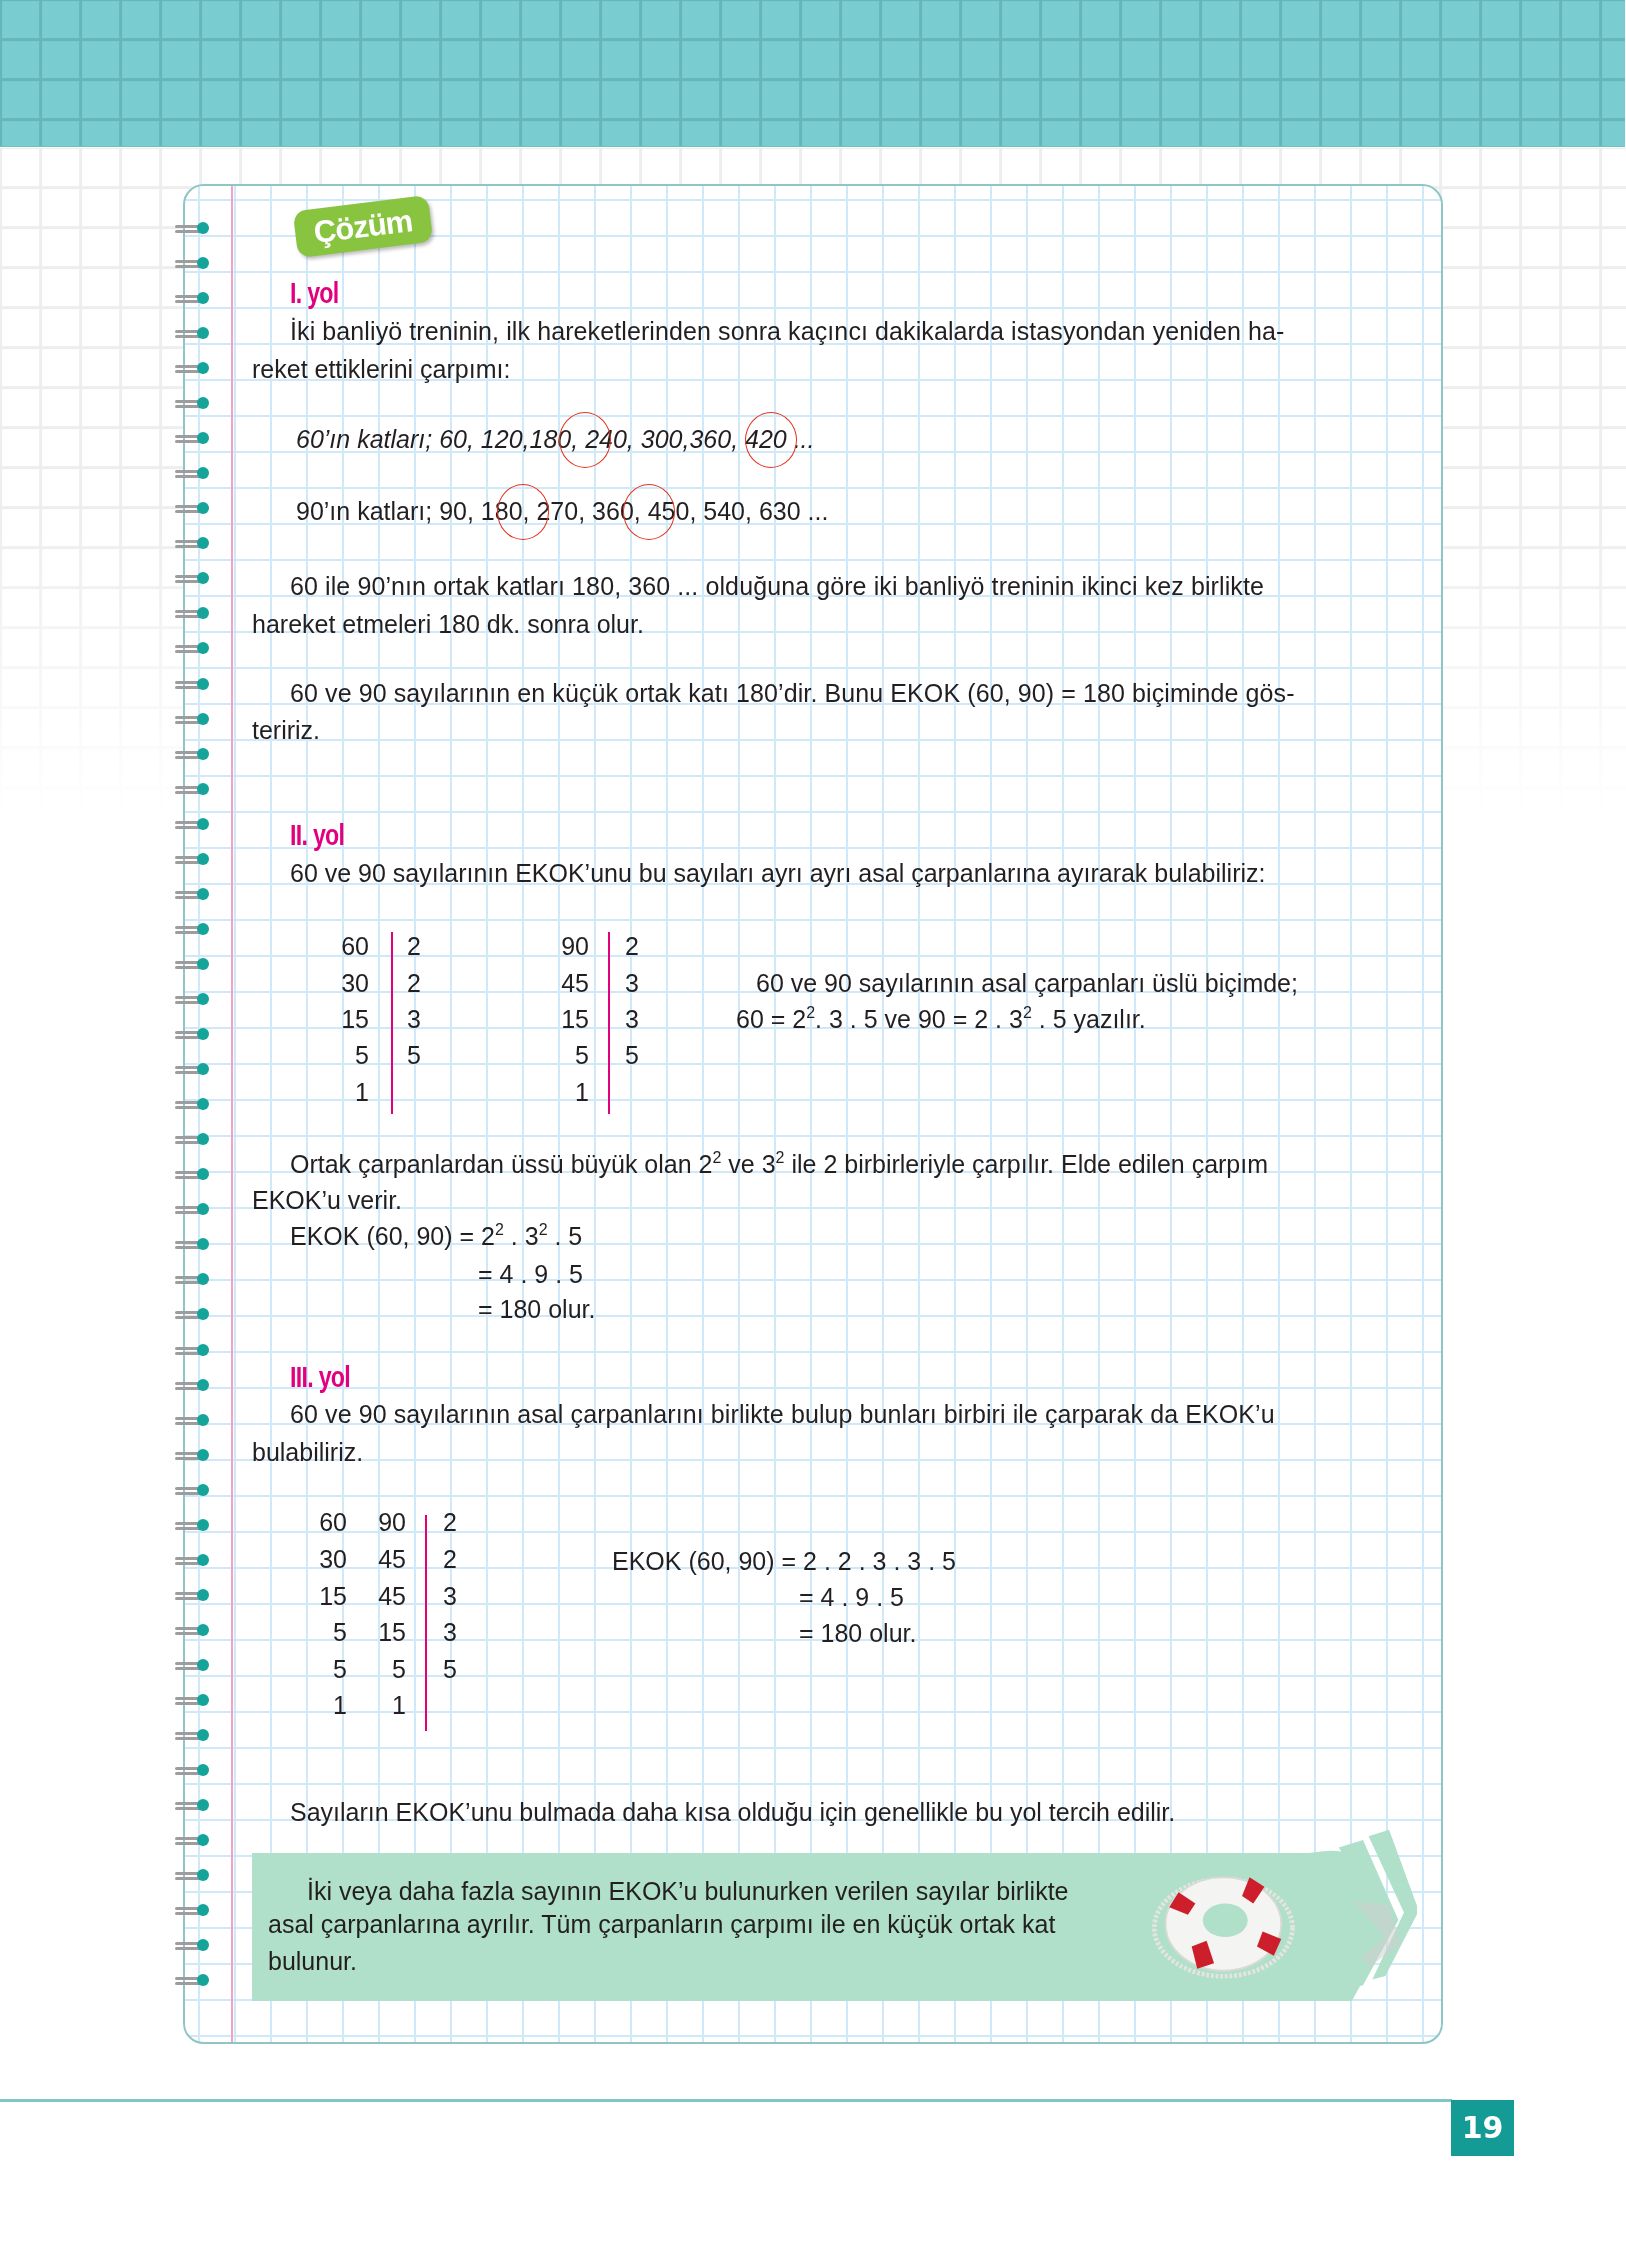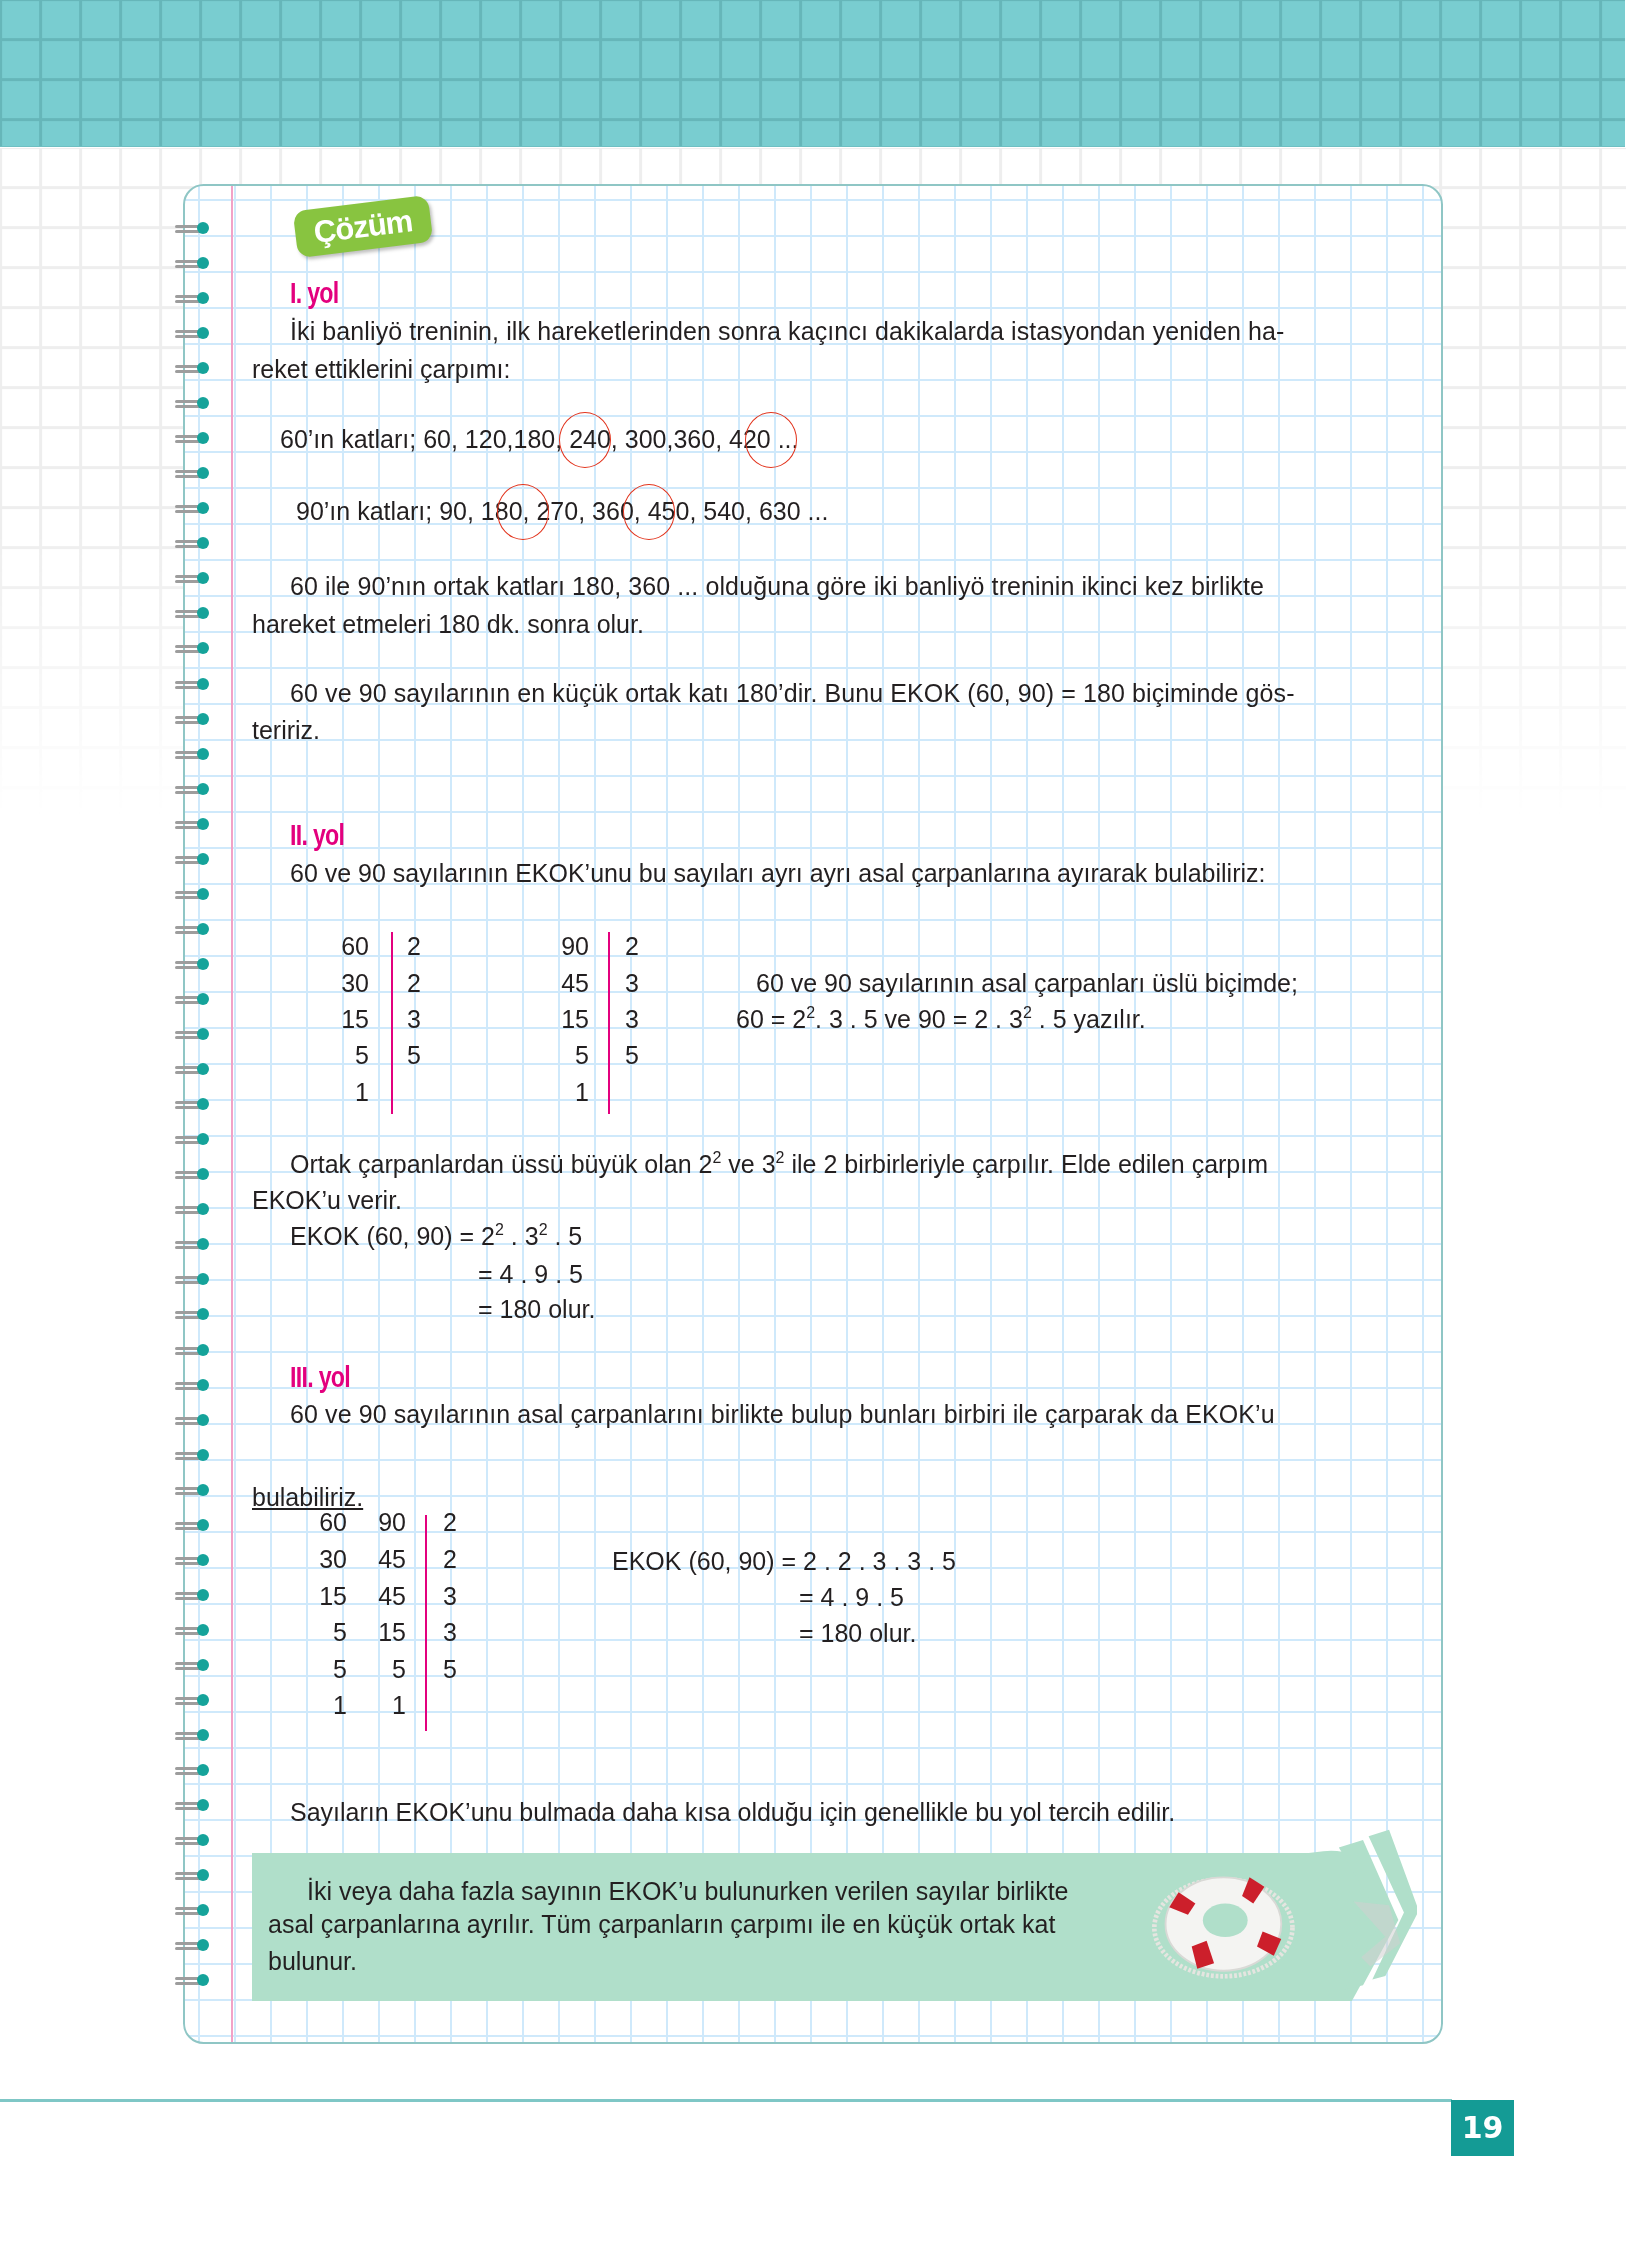--- a/index.html
+++ b/index.html
@@ -298,21 +298,21 @@
       <div class="dot"></div>
     </div>
   </div>
 
 <div class="badge">Çözüm</div>
 
 <div class="yol" style="top:276px;">I. yol</div>
 <div class="t" style="left:290px;top:316px;letter-spacing:0.1px;">İki banliyö treninin, ilk hareketlerinden sonra kaçıncı dakikalarda istasyondan yeniden ha-</div>
 <div class="t" style="left:252px;top:354px;">reket ettiklerini çarpımı:</div>
 
-<div class="t" style="left:280px;top:424px;">
+<div class="t" style="left:296px;top:424px;font-style:italic;">
   <span>60’ın katları;</span>
   <span>60,</span>
   <span>120,</span><span>180</span><span>, 240, 300,</span><span>360</span><span>, 420 ...</span>
 </div>
 <div class="circle" style="left:559px;top:412px;"></div>
 <div class="circle" style="left:745px;top:412px;"></div>
 
 <div class="t" style="left:296px;top:496px;text-align:center;">
   <span>90’ın katları;</span>
   <span>90,</span>
@@ -361,21 +361,21 @@
 <div class="t" style="left:736px;top:1004px;"><span>60 = 2</span><sup>2</sup><span>. 3 . 5 ve 90 = 2 . 3</span><sup>2</sup><span> . 5 yazılır.</span></div>
 
 <div class="t" style="left:290px;top:1149px;"><span>Ortak çarpanlardan üssü büyük olan 2</span><sup>2</sup><span> ve 3</span><sup>2</sup><span> ile 2 birbirleriyle çarpılır. Elde edilen çarpım</span></div>
 <div class="t" style="left:252px;top:1185px;">EKOK’u verir.</div>
 <div class="t" style="left:290px;top:1221px;"><span>EKOK (60, 90) = 2</span><sup>2</sup><span> . 3</span><sup>2</sup><span> . 5</span></div>
 <div class="t" style="left:478px;top:1259px;">= 4 . 9 . 5</div>
 <div class="t" style="left:478px;top:1294px;">= 180 olur.</div>
 
 <div class="yol" style="top:1360px;">III. yol</div>
 <div class="t" style="left:290px;top:1399px;letter-spacing:0.1px;">60 ve 90 sayılarının asal çarpanlarını birlikte bulup bunları birbiri ile çarparak da EKOK’u</div>
-<div class="t" style="left:252px;top:1482px;text-decoration:underline;">bulabiliriz.</div>
+<div class="t" style="left:252px;top:1437px;">bulabiliriz.</div>
 
 <div id="table3">
     <div class="num" style="left: 304px; top: 1507px; text-align: right;">60</div>
     <div class="num" style="left: 304px; top: 1544px; text-align: right;">30</div>
     <div class="num" style="left: 304px; top: 1581px; text-align: right;">15</div>
     <div class="num" style="left: 304px; top: 1617px; text-align: right;">5</div>
     <div class="num" style="left: 304px; top: 1654px; text-align: right;">5</div>
     <div class="num" style="left: 304px; top: 1690px; text-align: right;">1</div>
     <div class="num" style="left: 363px; top: 1507px; text-align: right;">90</div>
     <div class="num" style="left: 363px; top: 1544px; text-align: right;">45</div>

